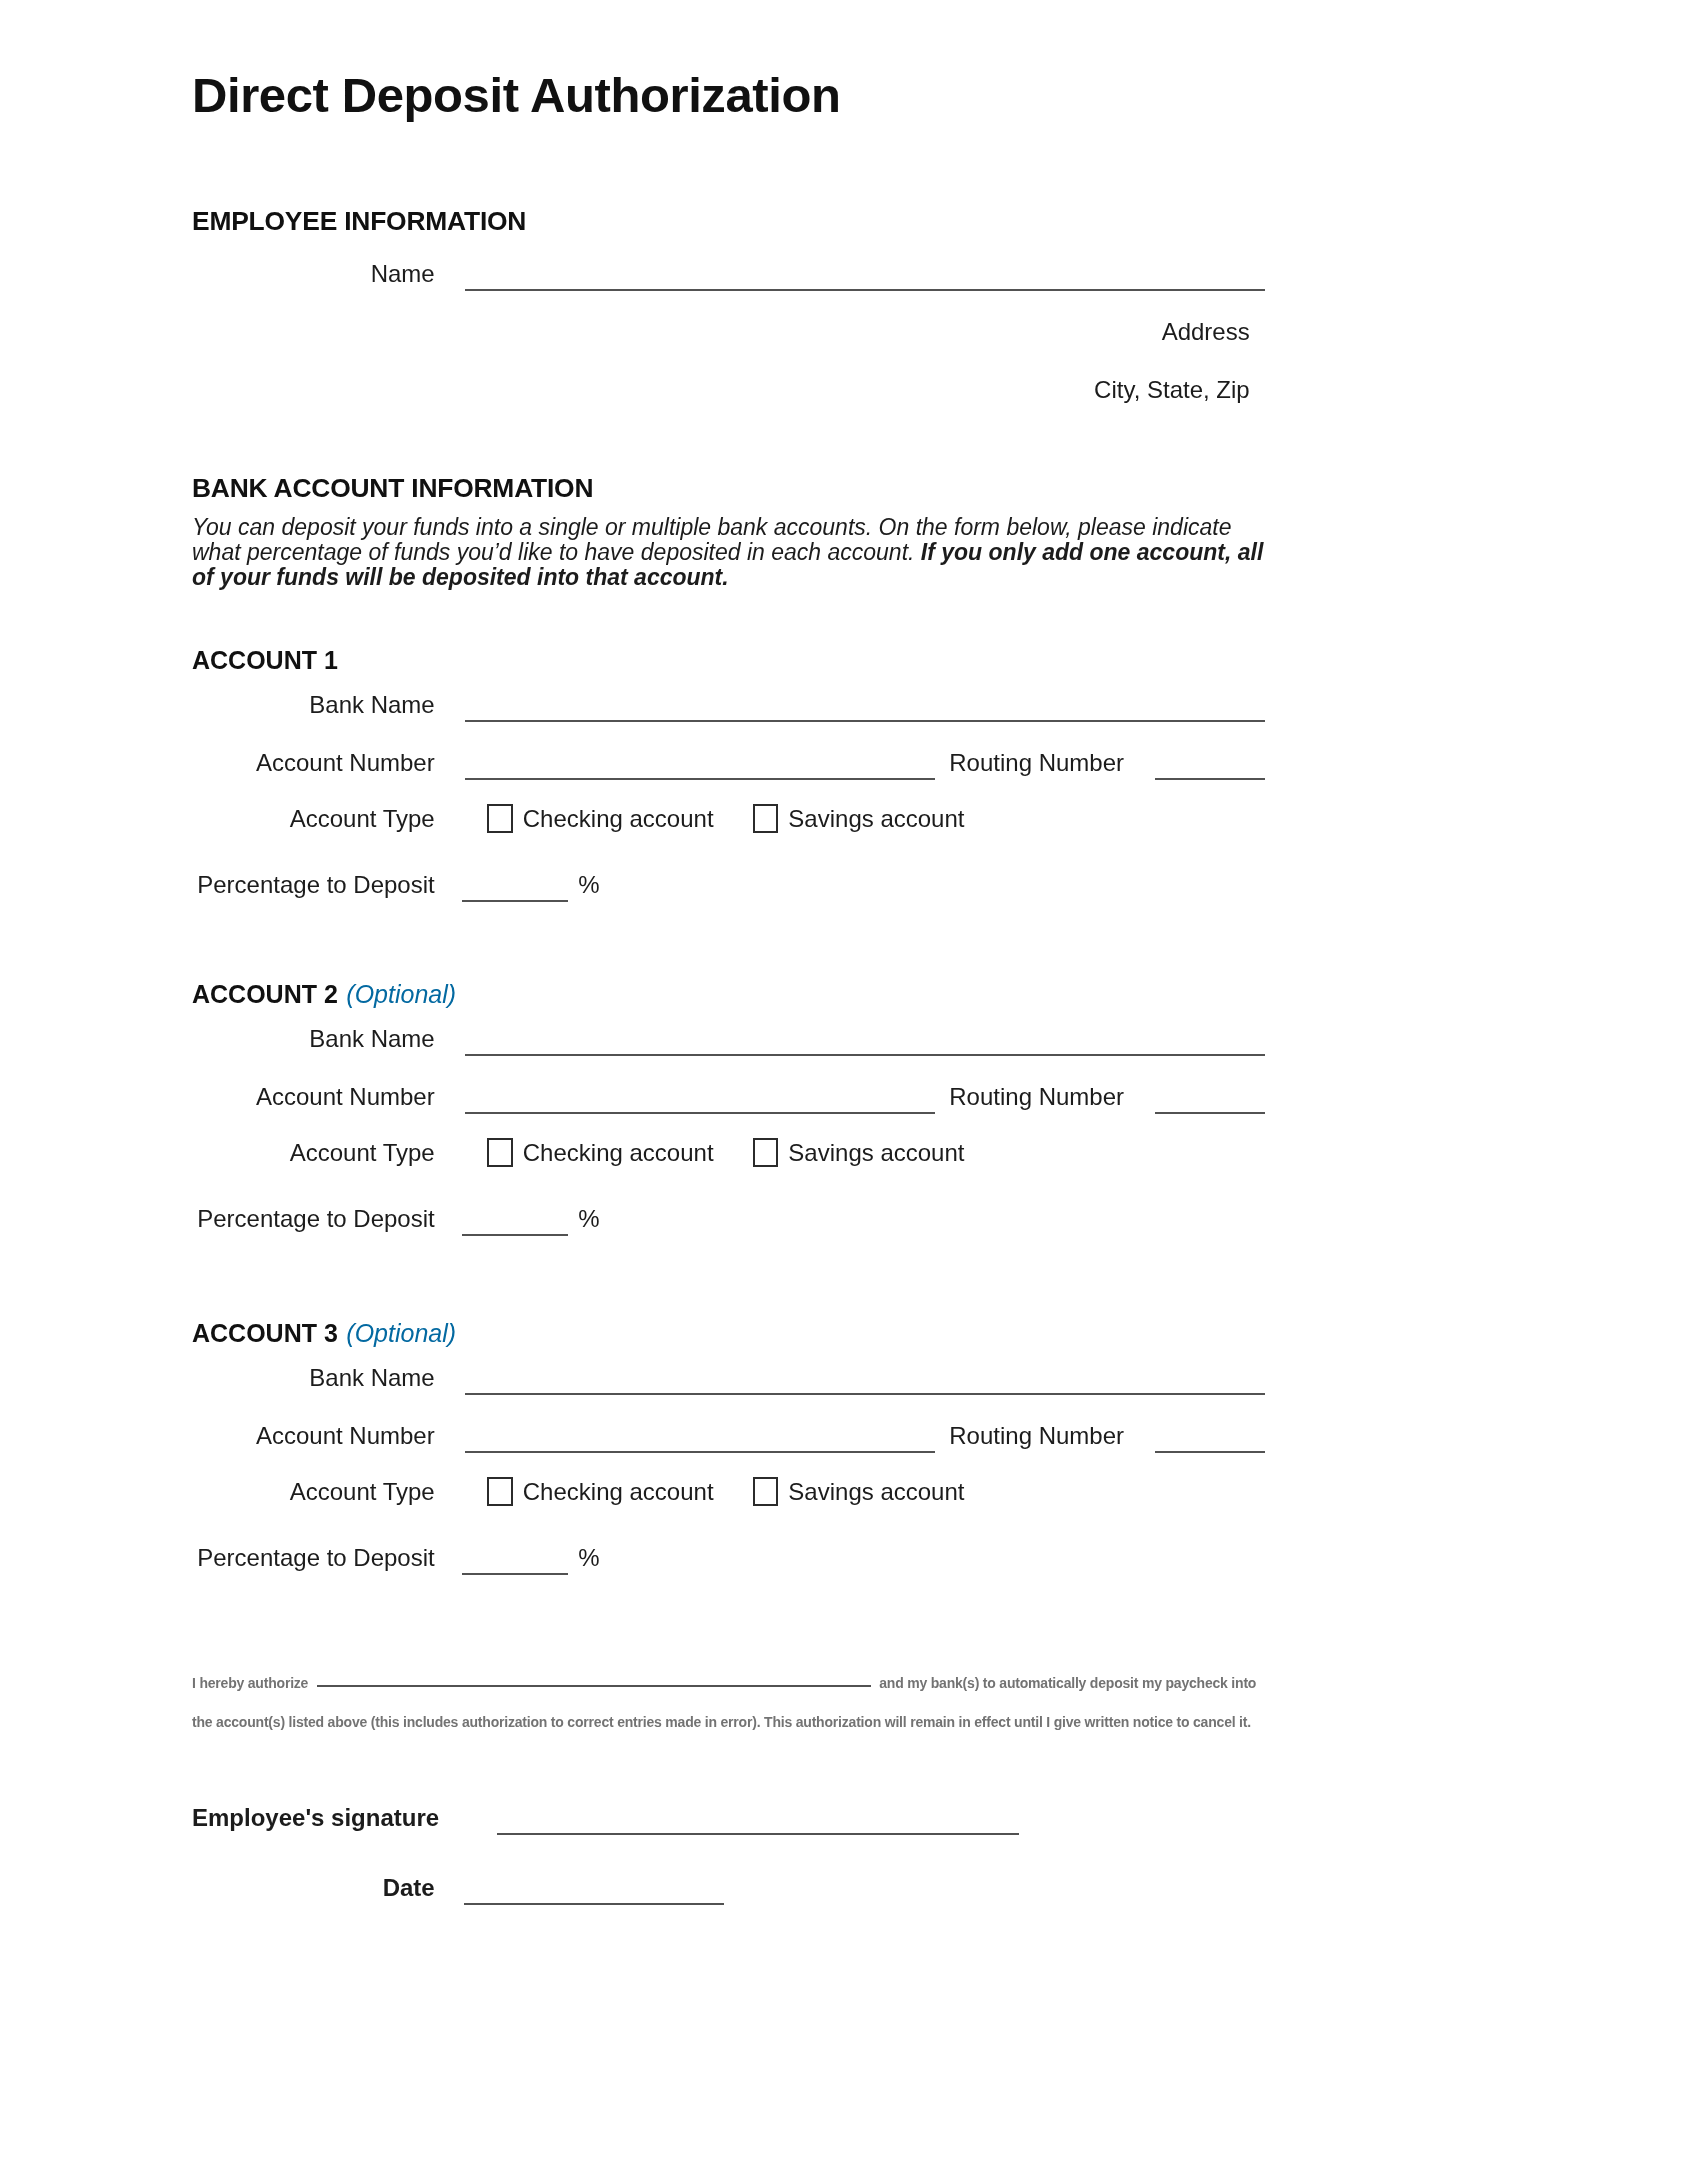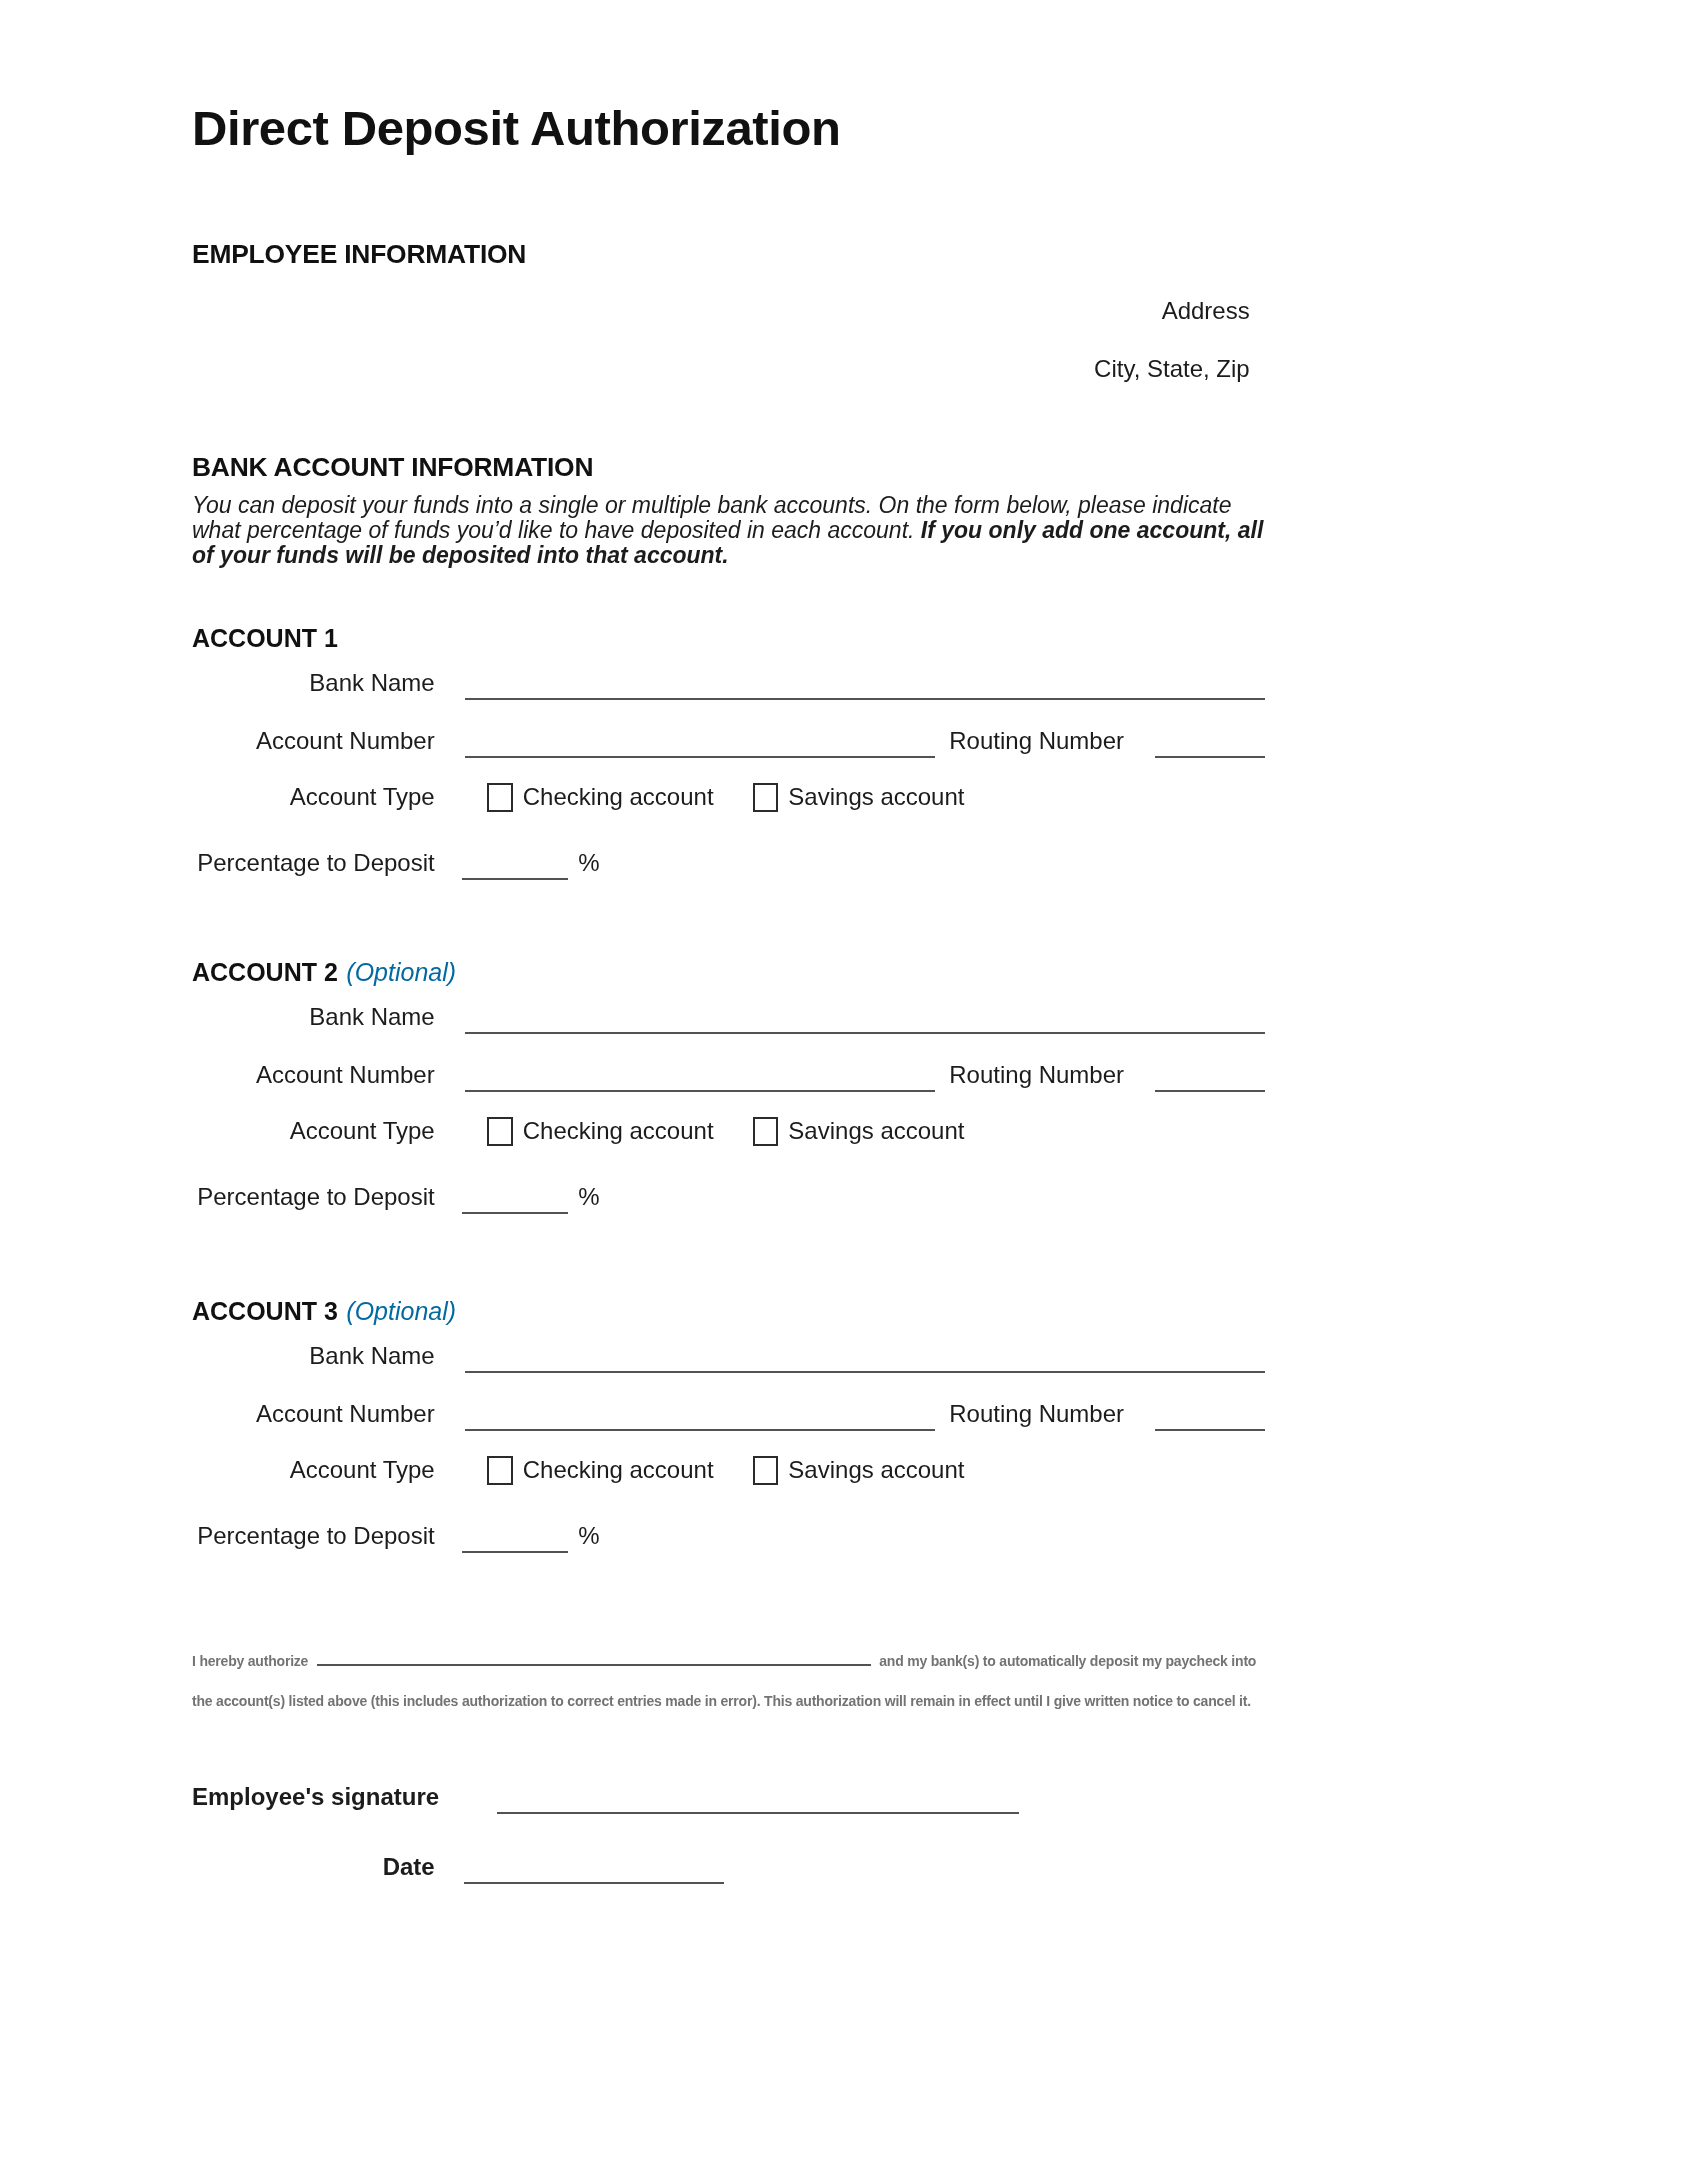--- a/index.html
+++ b/index.html
@@ -3,21 +3,21 @@
 <meta charset="utf-8">
 <style>
   html,body { margin:0; padding:0; background:#ffffff; }
   .page {
     position:relative;
     width:1448px; height:2181px;
     background:#ffffff;
     font-family:"Liberation Sans", sans-serif;
     color:#1c1c1c;
     box-sizing:border-box;
-    padding:101px 183px 0 192px;
+    padding:68px 183px 0 192px;
     overflow:hidden;
   }
   .title {
     margin:0;
     font-size:49px; line-height:55px; font-weight:700;
     letter-spacing:-0.4px; color:#111111;
   }
   .section-heading {
     margin:0; font-size:26.4px; line-height:31px; font-weight:700;
     color:#111111; letter-spacing:-0.2px;
@@ -88,20 +88,24 @@
 </style>
 </head>
 <body>
 
 <div class="page">
 
   <h1 class="title">Direct Deposit Authorization</h1>
 
   <h2 class="section-heading heading-employee">EMPLOYEE INFORMATION</h2>
 
+  <div class="field-row mt-row1">
+    <div class="flabel">Name</div>
+    <div class="wline grow"></div>
+  </div>
   <div class="field-row mt-row">
     <div class="flabel">Address</div>
     <div class="wline grow"></div>
   </div>
   <div class="field-row mt-row">
     <div class="flabel">City, State, Zip</div>
     <div class="wline grow"></div>
   </div>
 
   <h2 class="section-heading heading-bank">BANK ACCOUNT INFORMATION</h2>

